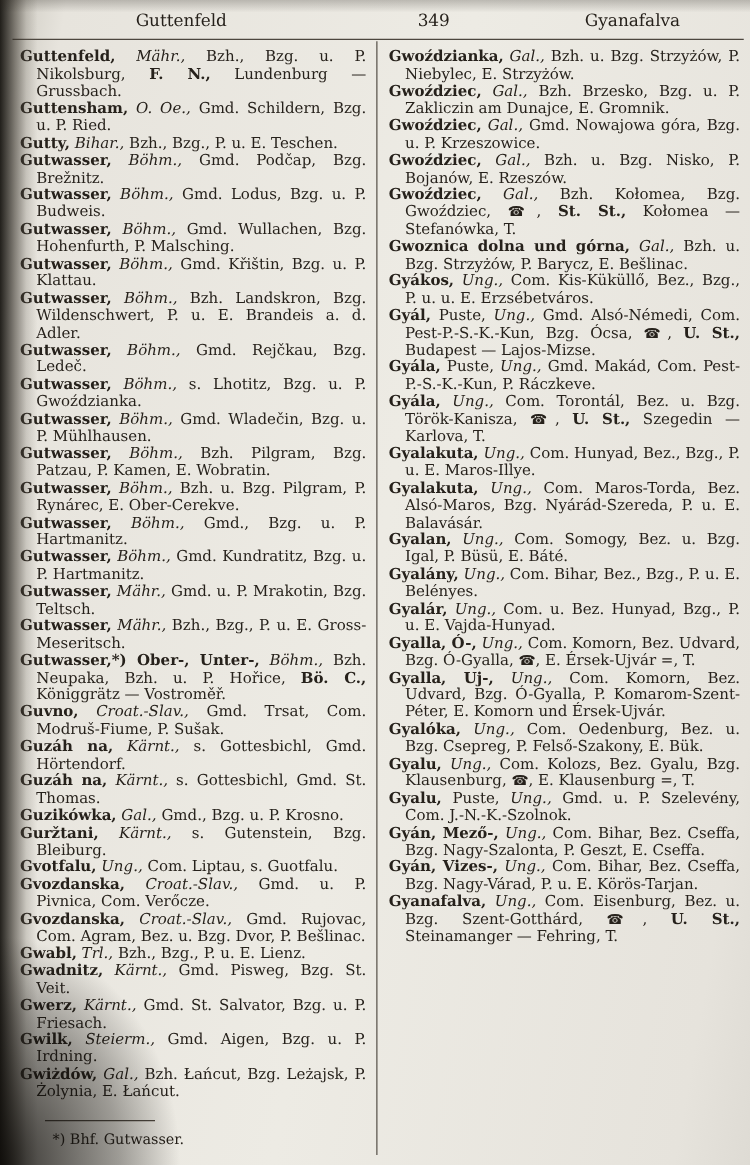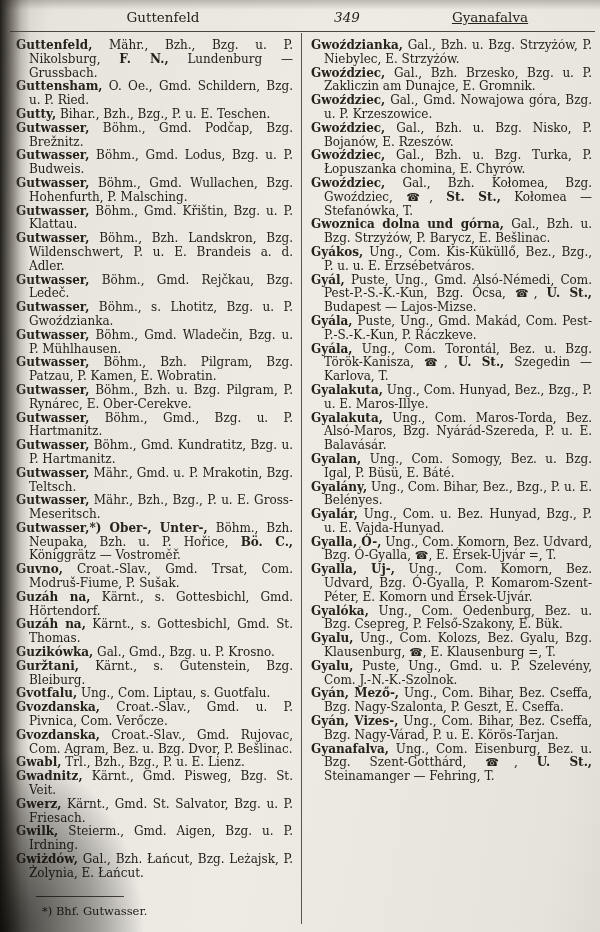--- a/index.html
+++ b/index.html
@@ -15,34 +15,34 @@
   .corner-shadow{
     position:absolute;left:0;bottom:0;width:150px;height:190px;z-index:6;pointer-events:none;
     background:radial-gradient(ellipse at 0% 100%,rgba(14,12,9,0.85) 0%,rgba(14,12,9,0.35) 45%,rgba(0,0,0,0) 68%);
   }
   .top-shadow{
     position:absolute;left:0;top:0;width:100%;height:10px;z-index:6;pointer-events:none;
     background:linear-gradient(180deg,rgba(40,36,30,0.25),rgba(0,0,0,0));
   }
   .header{position:absolute;top:9px;left:0;width:100%;height:20px;font-size:13.5px;z-index:2;}
   .header span{position:absolute;transform:translateX(-50%);white-space:nowrap;}
-  .hdr-left{left:163px;}
-  .hdr-num{left:347px;font-style:italic;}
-  .hdr-right{left:490px;text-decoration:underline;}
+  .hdr-left{left:145px;}
+  .hdr-num{left:347px;}
+  .hdr-right{left:506px;}
   .header-rule{position:absolute;top:31px;left:10px;right:5px;height:1px;background:#4c463e;z-index:2;}
   .col-divider{position:absolute;left:301px;top:33px;bottom:8px;width:1px;background:#5a544c;z-index:2;}
   .col{position:absolute;top:39px;overflow:hidden;z-index:3;}
   .col-left{left:16px;width:277px;height:842px;}
   .col-right{left:311px;width:281px;height:884px;}
   .entry{
     text-align:justify;text-indent:-13px;margin-left:13px;
     font-size:12px;line-height:13.8px;
   }
   .seg-b{font-weight:bold;}
-  .seg-i{}
+  .seg-i{font-style:italic;}
   .sym{font-size:11px;line-height:1;}
   .footnote-area{position:absolute;left:34px;bottom:14px;width:250px;z-index:4;font-size:11.5px;}
   .footnote-rule{width:88px;height:1px;background:#4c463e;margin:0 0 7px 2px;}
   .footnote{padding-left:8px;}
 </style>
 </head>
 <body>
 
 <div class="page">
   <div class="binding-shadow"></div>
@@ -88,21 +88,20 @@
       <div class="entry"><span class="seg-b">Gwadnitz,</span><span class="seg-i"> Kärnt.,</span><span class="seg-r"> Gmd. Pisweg, Bzg. St. Veit.</span></div>
       <div class="entry"><span class="seg-b">Gwerz,</span><span class="seg-i"> Kärnt.,</span><span class="seg-r"> Gmd. St. Salvator, Bzg. u. P. Friesach.</span></div>
       <div class="entry"><span class="seg-b">Gwilk,</span><span class="seg-i"> Steierm.,</span><span class="seg-r"> Gmd. Aigen, Bzg. u. P. Irdning.</span></div>
       <div class="entry"><span class="seg-b">Gwiżdów,</span><span class="seg-i"> Gal.,</span><span class="seg-r"> Bzh. Łańcut, Bzg. Leżajsk, P. Żolynia, E. Łańcut.</span></div>
     </div>
   <div class="col col-right" id="col-right">
       <div class="entry"><span class="seg-b">Gwoździanka,</span><span class="seg-i"> Gal.,</span><span class="seg-r"> Bzh. u. Bzg. Strzyżów, P. Niebylec, E. Strzyżów.</span></div>
       <div class="entry"><span class="seg-b">Gwoździec,</span><span class="seg-i"> Gal.,</span><span class="seg-r"> Bzh. Brzesko, Bzg. u. P. Zakliczin am Dunajce, E. Gromnik.</span></div>
       <div class="entry"><span class="seg-b">Gwoździec,</span><span class="seg-i"> Gal.,</span><span class="seg-r"> Gmd. Nowajowa góra, Bzg. u. P. Krzeszowice.</span></div>
       <div class="entry"><span class="seg-b">Gwoździec,</span><span class="seg-i"> Gal.,</span><span class="seg-r"> Bzh. u. Bzg. Nisko, P. Bojanów, E. Rzeszów.</span></div>
-      <div class="entry"><span class="seg-b">Gwoździec,</span><span class="seg-i"> Gal.,</span><span class="seg-r"> Bzh. u. Bzg. Turka, P. Łopuszanka chomina, E. Chyrów.</span></div>
       <div class="entry"><span class="seg-b">Gwoździec,</span><span class="seg-i"> Gal.,</span><span class="seg-r"> Bzh. Kołomea, Bzg. Gwoździec, </span><span class="sym">☎</span><span class="seg-r">, </span><span class="seg-b">St. St.,</span><span class="seg-r"> Kołomea — Stefanówka, T.</span></div>
       <div class="entry"><span class="seg-b">Gwoznica dolna und górna,</span><span class="seg-i"> Gal.,</span><span class="seg-r"> Bzh. u. Bzg. Strzyżów, P. Barycz, E. Bešlinac.</span></div>
       <div class="entry"><span class="seg-b">Gyákos,</span><span class="seg-i"> Ung.,</span><span class="seg-r"> Com. Kis-Küküllő, Bez., Bzg., P. u. u. E. Erzsébetváros.</span></div>
       <div class="entry"><span class="seg-b">Gyál,</span><span class="seg-r"> Puste, </span><span class="seg-i">Ung.,</span><span class="seg-r"> Gmd. Alsó-Némedi, Com. Pest-P.-S.-K.-Kun, Bzg. Ócsa, </span><span class="sym">☎</span><span class="seg-r">, </span><span class="seg-b">U. St.,</span><span class="seg-r"> Budapest — Lajos-Mizse.</span></div>
       <div class="entry"><span class="seg-b">Gyála,</span><span class="seg-r"> Puste, </span><span class="seg-i">Ung.,</span><span class="seg-r"> Gmd. Makád, Com. Pest-P.-S.-K.-Kun, P. Ráczkeve.</span></div>
       <div class="entry"><span class="seg-b">Gyála,</span><span class="seg-i"> Ung.,</span><span class="seg-r"> Com. Torontál, Bez. u. Bzg. Török-Kanisza, </span><span class="sym">☎</span><span class="seg-r">, </span><span class="seg-b">U. St.,</span><span class="seg-r"> Szegedin — Karlova, T.</span></div>
       <div class="entry"><span class="seg-b">Gyalakuta,</span><span class="seg-i"> Ung.,</span><span class="seg-r"> Com. Hunyad, Bez., Bzg., P. u. E. Maros-Illye.</span></div>
       <div class="entry"><span class="seg-b">Gyalakuta,</span><span class="seg-i"> Ung.,</span><span class="seg-r"> Com. Maros-Torda, Bez. Alsó-Maros, Bzg. Nyárád-Szereda, P. u. E. Balavásár.</span></div>
       <div class="entry"><span class="seg-b">Gyalan,</span><span class="seg-i"> Ung.,</span><span class="seg-r"> Com. Somogy, Bez. u. Bzg. Igal, P. Büsü, E. Báté.</span></div>
       <div class="entry"><span class="seg-b">Gyalány,</span><span class="seg-i"> Ung.,</span><span class="seg-r"> Com. Bihar, Bez., Bzg., P. u. E. Belényes.</span></div>

